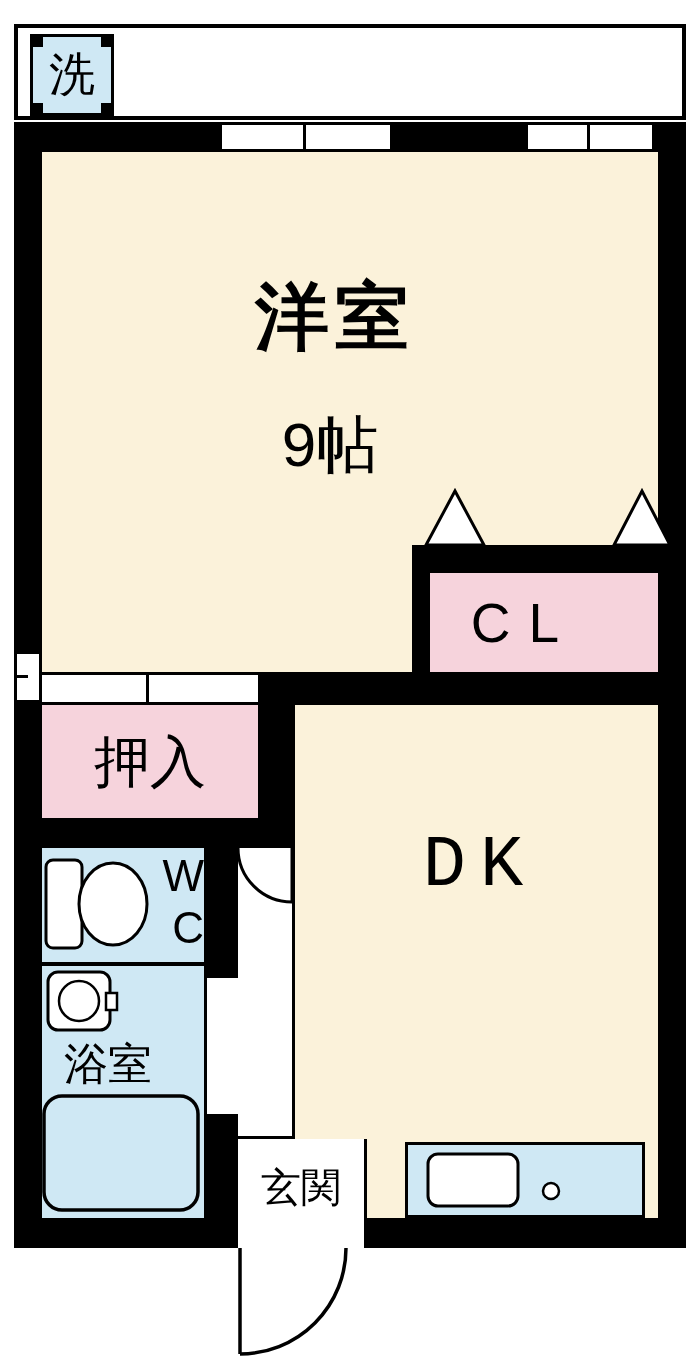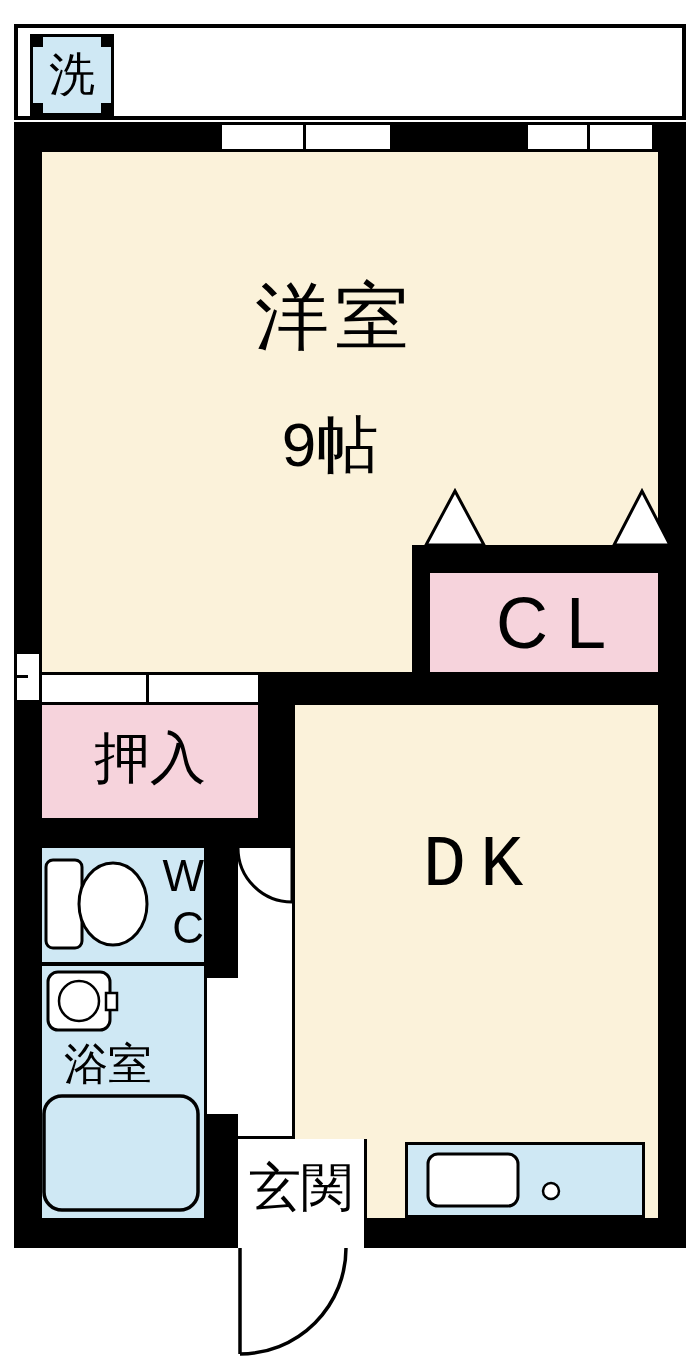--- a/index.html
+++ b/index.html
@@ -25,58 +25,58 @@
   #main{left:14px;top:122px;width:672px;height:1126px;background:#000;}
 
   
   #window-a{left:222px;top:122px;width:168px;height:30px;background:#fff;border-top:3px solid #000;border-bottom:3px solid #000;}
   #window-a-tick{left:303px;top:122px;width:3px;height:30px;background:#000;}
   #window-b{left:528px;top:122px;width:124px;height:30px;background:#fff;border-top:3px solid #000;border-bottom:3px solid #000;}
   #window-b-tick{left:587px;top:122px;width:3px;height:30px;background:#000;}
 
   
   #yoshitsu{left:42px;top:152px;width:616px;height:520px;}
-  #yoshitsu-name{left:210px;top:272px;width:250px;height:90px;line-height:90px;font-size:74px;letter-spacing:6px;}
+  #yoshitsu-name{left:210px;top:272px;width:250px;height:90px;line-height:90px;font-size:74px;letter-spacing:6px;font-weight:bold;}
   #yoshitsu-size{left:205px;top:392px;width:250px;height:80px;line-height:80px;font-size:62px;margin-top:13px;}
 
   
   #left-window{left:14px;top:654px;width:28px;height:46px;background:#fff;border-left:3px solid #000;border-right:3px solid #000;}
   #left-window-tick{left:14px;top:675px;width:14px;height:3px;background:#000;}
 
   
   #cl-block{left:412px;top:545px;width:246px;height:127px;}
   #cl-floor{left:430px;top:573px;width:228px;height:99px;}
-  #cl-label{left:450px;top:580px;width:220px;height:86px;line-height:86px;font-size:72px;letter-spacing:18px;}
+  #cl-label{left:414px;top:580px;width:220px;height:86px;line-height:86px;font-size:55px;letter-spacing:18px;}
 
   
   #band-oshiire{left:42px;top:672px;width:216px;height:33px;background:#fff;border-top:3px solid #000;border-bottom:3px solid #000;}
   #band-tick{left:146px;top:672px;width:3px;height:33px;background:#000;}
 
   
   #oshiire{left:42px;top:705px;width:216px;height:113px;}
-  #oshiire-label{left:42px;top:722px;width:216px;height:80px;line-height:80px;font-size:56px;font-family:Liberation Mono, monospace;}
+  #oshiire-label{left:42px;top:722px;width:216px;height:80px;line-height:80px;font-size:56px;}
 
   
   #wc-floor{left:42px;top:848px;width:162px;height:114px;}
   #wc-label{left:156px;top:850px;width:48px;font-size:44px;line-height:52px;word-break:break-all;text-align:right;white-space:normal;}
 
   
   #corridor{left:207px;top:848px;width:85px;height:288px;background:#fff;}
   #wc-wall{left:204px;top:848px;width:34px;height:130px;background:#000;}
   #bath-nub{left:204px;top:1114px;width:34px;height:24px;background:#000;}
   #step-line{left:204px;top:1136px;width:163px;height:3px;background:#000;}
 
   
   #bath{left:42px;top:966px;width:162px;height:252px;}
   #bath-label{left:38px;top:1038px;width:140px;height:52px;line-height:52px;font-size:44px;}
 
   
   #genkan{left:238px;top:1139px;width:126px;height:109px;background:#fff;}
   #genkan-right-line{left:364px;top:1139px;width:3px;height:79px;background:#000;}
-  #genkan-label{left:238px;top:1162px;width:126px;height:50px;line-height:50px;font-size:52px;}
+  #genkan-label{left:238px;top:1162px;width:126px;height:50px;line-height:50px;font-size:40px;}
 
   
   #dk-floor{left:295px;top:705px;width:363px;height:513px;}
   #dk-name{left:350px;top:822px;width:260px;height:88px;line-height:88px;font-size:72px;letter-spacing:14px;font-family:Liberation Mono, monospace;}
   #dk-size{left:330px;top:948px;width:330px;height:80px;line-height:80px;font-size:62px;}
 
   
   #kitchen{left:405px;top:1142px;width:240px;height:76px;background:#cfe8f4;border:3px solid #000;}
 
   

